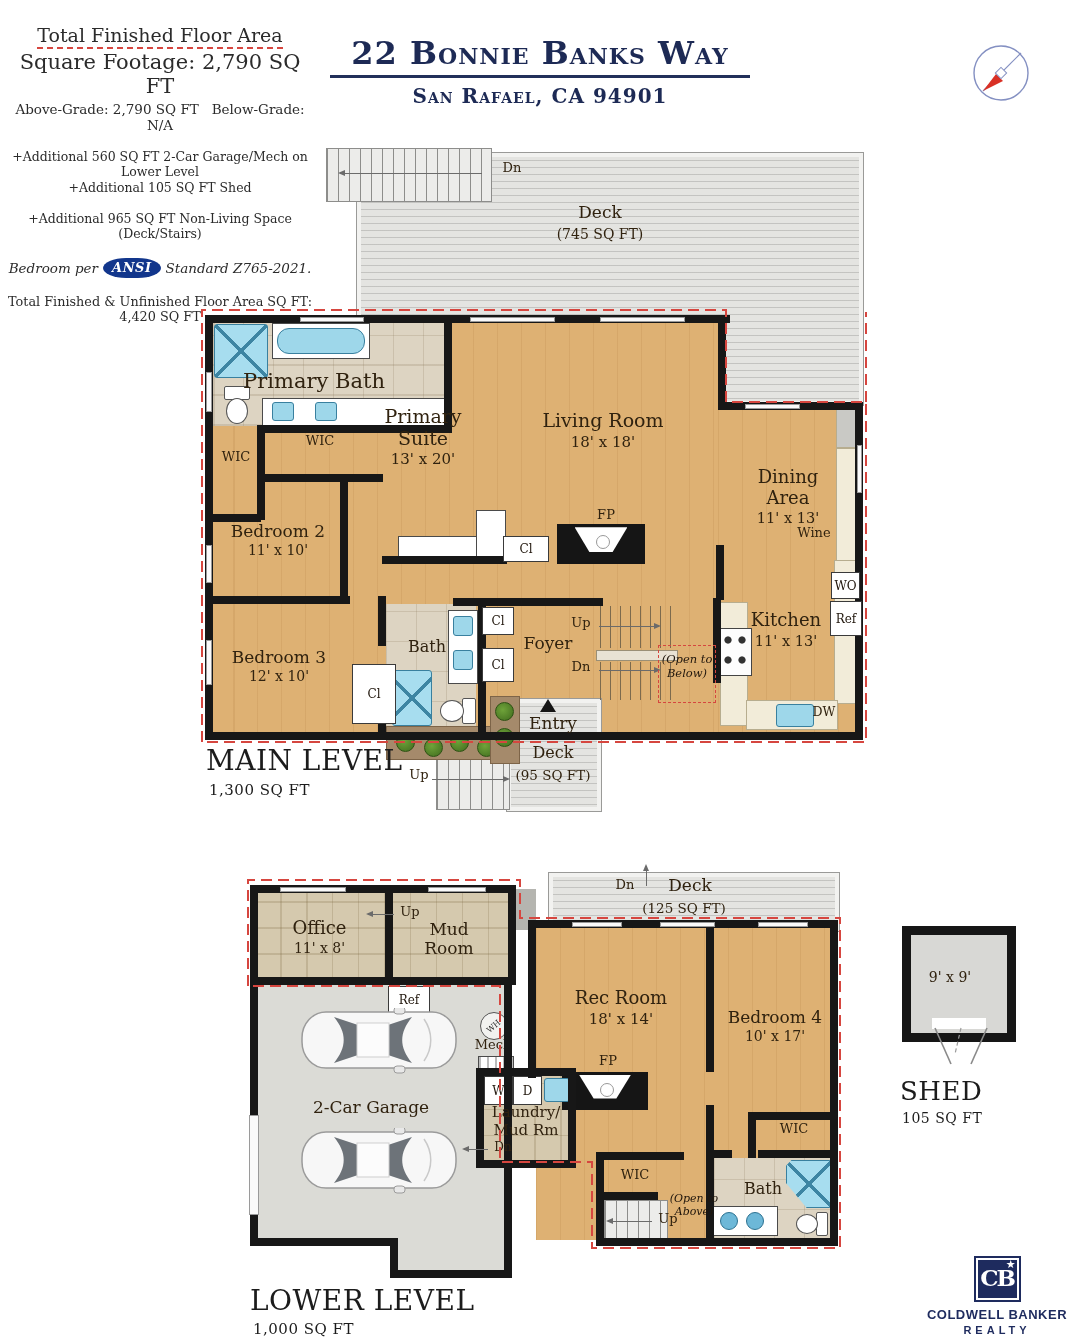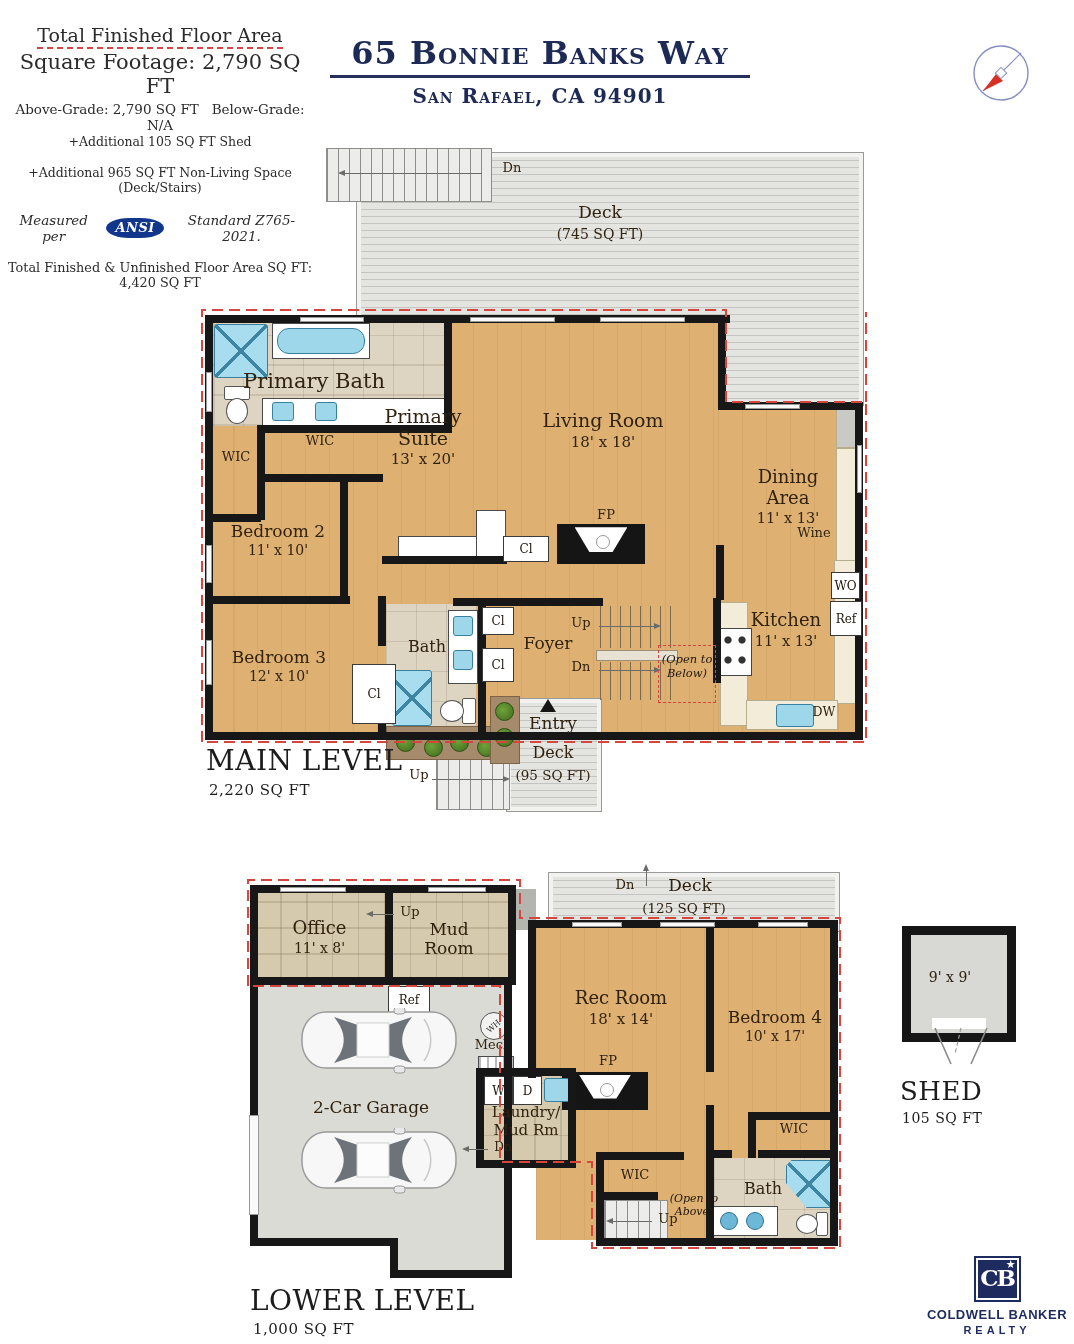--- a/index.html
+++ b/index.html
@@ -86,32 +86,33 @@
   </defs>
 </svg>
 
 <div class="info">
   <div class="h1"><span>Total Finished Floor Area</span></div>
   <div class="h2">Square Footage: 2,790 SQ FT</div>
   <div class="h3">
     <span>Above-Grade: 2,790 SQ FT</span>&nbsp;&nbsp;
     <span>Below-Grade: N/A</span>
   </div>
+  <div class="add">+Additional 560 SQ FT 2-Car Garage/Mech on Lower Level</div>
   <div class="add2">+Additional 105 SQ FT Shed</div>
   <div class="add">+Additional 965 SQ FT  Non-Living Space (Deck/Stairs)</div>
   <div class="meas">
-    <span>Measured per</span>
+    <span>Bedroom per</span>
     <span class="ansi">ANSI</span>
     <span>Standard Z765-2021.</span>
   </div>
   <div class="tot">Total Finished &amp; Unfinished Floor Area SQ FT: 4,420 SQ FT</div>
 </div>
 
 <div class="title-wrap">
-  <div class="addr">65 Bonnie Banks Way</div>
+  <div class="addr">22 Bonnie Banks Way</div>
   <div class="rule"></div>
   <div class="city">San Rafael, CA 94901</div>
 </div>
 
 <svg class="abs" style="left:968px;top:40px" width="66" height="66">
   <circle cx="33" cy="33" r="27" fill="none" stroke="#8490c2" stroke-width="1.4"></circle>
   <line x1="15" y1="51" x2="53" y2="13" stroke="#8490c2" stroke-width="1.2"></line>
   <polygon points="15,51 28,34 35,41" fill="#d93025"></polygon>
   <rect x="29" y="29" width="8" height="8" fill="#fff" stroke="#8490c2" transform="rotate(45 33 33)"></rect>
 </svg>
@@ -265,21 +266,21 @@
 <div class="lbl small" style="left:586px;top:508px;width:40px">FP</div>
 
 <div class="red-dash-box open-note" style="left:658px;top:645px;width:56px;height:50px;font-size:11.5px;padding-top:6px">(Open to Below)</div>
 
 <div class="tri-up" style="left:540px;top:699px"></div>
 <div class="lbl" style="left:512px;top:714px;width:82px;font-size:17px">Entry</div>
 <div class="lbl" style="left:514px;top:744px;width:78px;font-size:16px">Deck</div>
 <div class="lbl" style="left:506px;top:768px;width:94px;font-size:13.5px">(95 SQ FT)</div>
 
 <div class="level-title" style="left:206px;top:744px">MAIN LEVEL</div>
-<div class="level-sqft" style="left:209px;top:781px">2,220 SQ FT</div>
+<div class="level-sqft" style="left:209px;top:781px">1,300 SQ FT</div>
 
 <div class="abs deck" style="left:548px;top:872px;width:290px;height:58px"></div>
 <div class="arr-u" style="left:646px;top:866px;height:20px"></div>
 <div class="lbl small" style="left:608px;top:878px;width:34px">Dn</div>
 <div class="lbl" style="left:650px;top:876px;width:80px;font-size:17px">Deck</div>
 <div class="lbl" style="left:622px;top:901px;width:124px;font-size:13.5px">(125 SQ FT)</div>
 
 <div class="abs tile2" style="left:254px;top:889px;width:258px;height:92px"></div>
 <div class="abs" style="left:512px;top:889px;width:24px;height:41px;background:#b5b5b0"></div>
 <div class="abs garage" style="left:254px;top:981px;width:254px;height:261px"></div>

